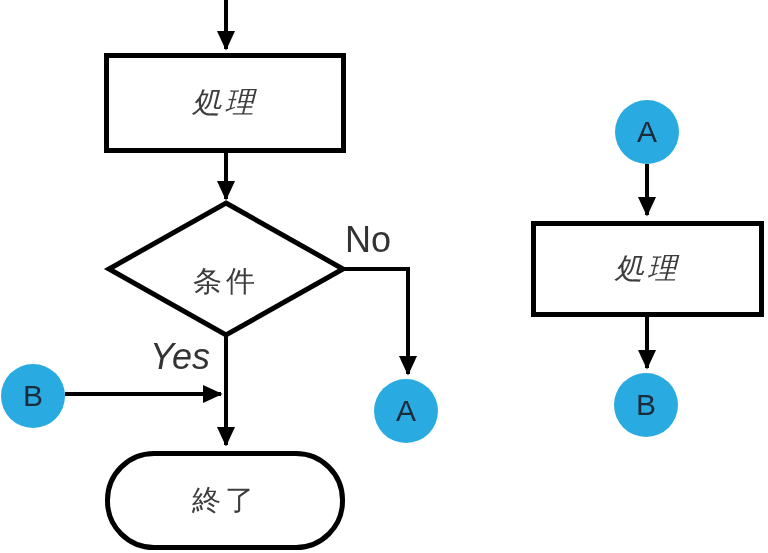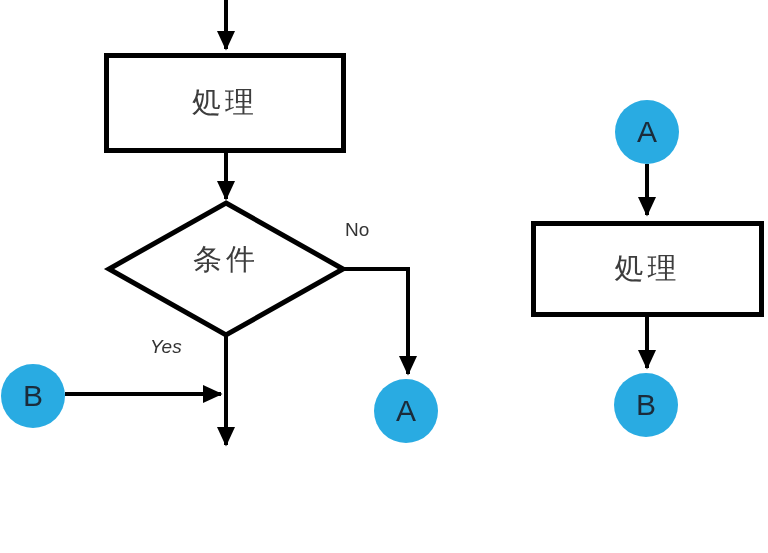--- a/index.html
+++ b/index.html
@@ -28,20 +28,21 @@
     align-items: center;
     justify-content: center;
   }
 
   .process-box {
     background: #ffffff;
     border: 5px solid #000000;
     font-size: 29px;
     color: #3d3d3d;
     letter-spacing: 4px;
+    font-style: italic;
   }
 
   .terminal-box {
     background: #ffffff;
     border: 5px solid #000000;
     border-radius: 49px;
     font-size: 29px;
     color: #3d3d3d;
     letter-spacing: 4px;
   }
@@ -60,21 +61,21 @@
     border-radius: 50%;
     background: #29abe2;
     font-size: 30px;
     color: #1b2b3a;
     z-index: 2;
   }
 
   .branch-label {
     position: absolute;
     z-index: 3;
-    font-size: 19px;
+    font-size: 36px;
     color: #333333;
   }
 </style>
 </head>
 <body>
 
 <div class="canvas">
 
   <svg class="connectors" viewBox="0 0 768 553">
     <defs>
@@ -91,36 +92,39 @@
     <line x1="65" y1="394" x2="221" y2="394" stroke="#000000" stroke-width="4" marker-end="url(#arrow)"></line>
 
     <line x1="647" y1="164" x2="647" y2="215" stroke="#000000" stroke-width="4" marker-end="url(#arrow)"></line>
     <line x1="647" y1="317" x2="647" y2="368" stroke="#000000" stroke-width="4" marker-end="url(#arrow)"></line>
   </svg>
 
   <div class="node process-box" style="left:104px; top:53px; width:242px; height:100px;">
     <span>処理</span>
   </div>
 
-  <div class="node decision-label" style="left:109px; top:194px; width:234px; height:132px;text-align:right;">
+  <div class="node decision-label" style="left:109px; top:216px; width:234px; height:132px;text-align:right;">
     <span>条件</span>
   </div>
 
   <div class="branch-label" style="left:345px; top:219px;">No</div>
 
   <div class="branch-label" style="left:150px; top:336px;font-style:italic;">Yes</div>
 
   <div class="node connector-circle" style="left:374px; top:379px;">
     <span>A</span>
   </div>
 
   <div class="node connector-circle" style="left:1px; top:364px;">
     <span>B</span>
   </div>
 
+  <div class="node terminal-box" style="left:105px; top:451px; width:240px; height:99px;">
+    <span>終了</span>
+  </div>
 
   <div class="node connector-circle" style="left:615px; top:100px;">
     <span>A</span>
   </div>
 
   <div class="node process-box" style="left:531px; top:221px; width:233px; height:96px;">
     <span>処理</span>
   </div>
 
   <div class="node connector-circle" style="left:614px; top:373px;">

